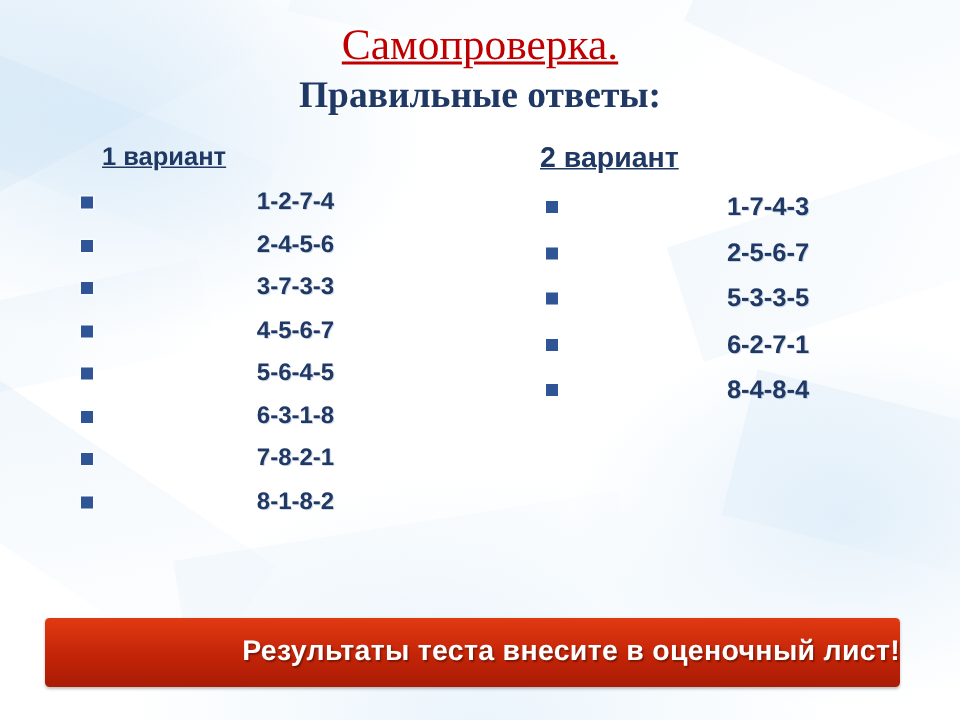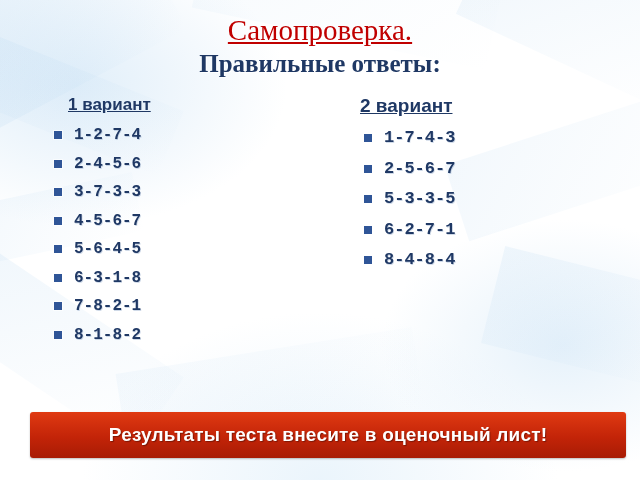--- a/index.html
+++ b/index.html
@@ -89,25 +89,26 @@
   .col-left .col-head { margin-left: 28px; font-size: 17px; }
   .col-right .col-head { margin-left: 10px; font-size: 19px; }
 
   ul.answers {
     list-style: none;
     margin: 0;
     padding: 0;
   }
   ul.answers li {
     position: relative;
-    font-family: Liberation Mono, monospace;
+    font-family: Liberation Sans, sans-serif;
     font-weight: bold;
     color: #1f3864;
     padding-left: 34px;
     text-shadow: 0.7px 0.7px 0 rgba(120,150,190,0.35);
+    text-align: center;
   }
   .col-left ul.answers li {
     font-size: 16px;
     line-height: 28.5px;
   }
   .col-right ul.answers li {
     font-size: 17px;
     line-height: 30.5px;
   }
   ul.answers li::before {
@@ -118,28 +119,28 @@
     margin-top: -4px;
     width: 8px;
     height: 8px;
     background: #2f5597;
     box-shadow: 0 0 0 1px rgba(255,255,255,0.6);
   }
 
   .footer-banner {
     position: absolute;
     left: 30px;
-    right: 14px;
+    right: 40px;
     bottom: 22px;
     height: 46px;
     background: linear-gradient(180deg, #e03a12 0%, #c32408 55%, #a81c05 100%);
     border-radius: 3px;
     display: flex;
     align-items: center;
-    justify-content: center;
+    justify-content: flex-end;
     z-index: 4;
     box-shadow: 0 1px 2px rgba(0,0,0,0.25);
   }
   .footer-text {
     font-family: "Liberation Sans", sans-serif;
     font-weight: bold;
     font-size: 19px;
     color: #ffffff;
     letter-spacing: 0.2px;
     text-shadow: 1px 1px 1px rgba(0,0,0,0.35);

